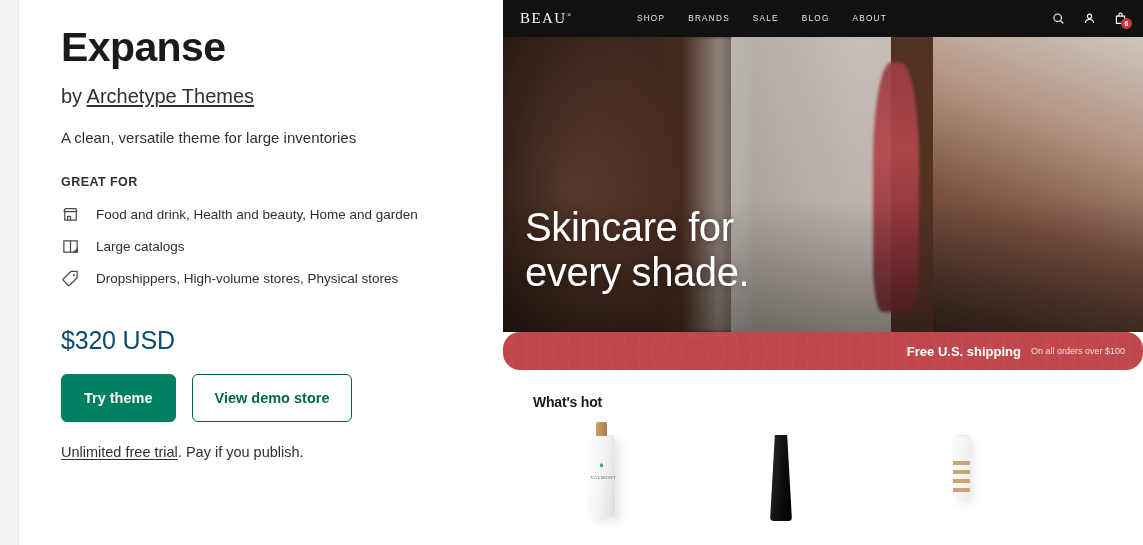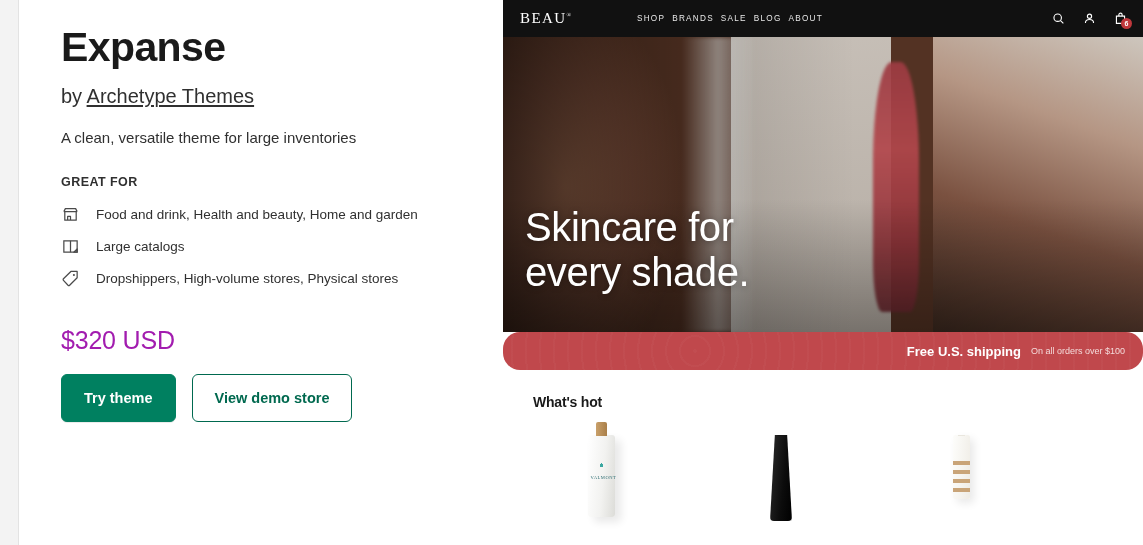--- a/index.html
+++ b/index.html
@@ -32,21 +32,21 @@
     letter-spacing: 0.45px; text-transform: uppercase; margin-bottom: 16px;
   }
   .feature-list { list-style: none; margin-bottom: 38px; }
   .feature-row {
     display: flex; align-items: center; gap: 16px;
     margin-bottom: 13px; font-size: 13.5px; color: #303030;
   }
   .feature-icon { width: 19px; height: 19px; flex: 0 0 19px; display: block; color: #4a4a4a; }
   .feature-icon svg { width: 19px; height: 19px; display: block; }
 
-  .price { font-size: 25px; color: #a21caf; font-weight: 400; margin: 38px 0 19px; letter-spacing: -0.2px; }
+  .price { font-size: 25px; color: #0c4a6e; font-weight: 400; margin: 38px 0 19px; letter-spacing: -0.2px; }
 
   .btn-row { display: flex; gap: 16px; margin-bottom: 22px; align-items: center; }
   .btn {
     font-family: "Liberation Sans", sans-serif;
     font-size: 14.5px; font-weight: 700; cursor: pointer;
     border-radius: 6px; padding: 0 22px; height: 48px;
     display: inline-flex; align-items: center; justify-content: center;
     white-space: nowrap;
   }
   .btn-primary {
@@ -70,21 +70,21 @@
     position: absolute; left: 0; top: 0; width: 100%; height: 37px;
     background: #111111; display: flex; align-items: center;
     padding: 0 16px 0 17px; z-index: 6;
   }
   .store-logo {
     color: #ffffff; font-family: "Liberation Serif", serif;
     font-size: 15px; letter-spacing: 1.4px; font-weight: 400; margin-right: 30px;
     position: relative;
   }
   .store-logo sup { font-size: 6px; vertical-align: super; letter-spacing: 0; }
-  .nav-links { display: flex; gap: 7px; padding-left: 36px; }
+  .nav-links { display: flex; gap: 23px; padding-left: 36px; }
   .nav-link {
     color: #e8e8e8; font-size: 8.2px; letter-spacing: 1.25px;
     text-transform: uppercase; cursor: pointer; white-space: nowrap;
   }
   .nav-icons { margin-left: auto; display: flex; align-items: center; gap: 18px; }
   .nav-icons svg { display: block; width: 13px; height: 13px; stroke: #ffffff; fill: none; stroke-width: 1.4; }
   .cart-wrap { position: relative; display: block; }
   .cart-badge {
     position: absolute; right: -5px; bottom: -4px;
     width: 11px; height: 11px; border-radius: 50%;
@@ -212,20 +212,21 @@
       </li>
     </ul>
 
     <div class="price">$320 USD</div>
 
     <div class="btn-row">
       <button class="btn btn-primary">Try theme</button>
       <button class="btn btn-secondary">View demo store</button>
     </div>
 
+    <div class="trial-note"><a href="#">Unlimited free trial</a><span>. Pay if you publish.</span></div>
   </div>
 
   <div class="preview">
 
     <div class="store-nav">
       <div class="store-logo"><span>BEAU</span><sup>®</sup></div>
       <div class="nav-links">
         <span class="nav-link">SHOP</span>
         <span class="nav-link">BRANDS</span>
         <span class="nav-link">SALE</span>

